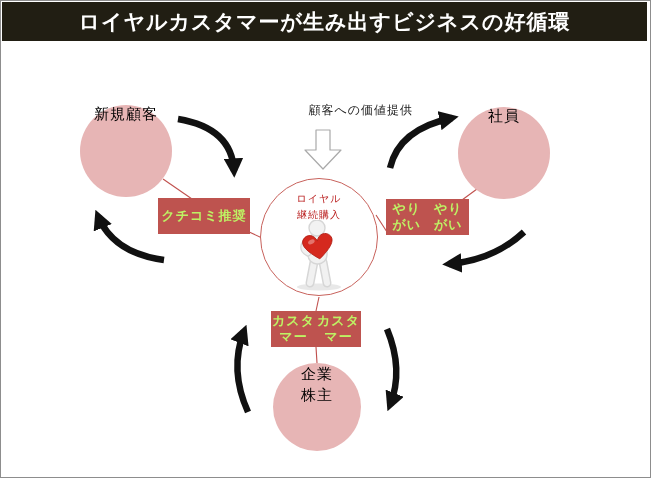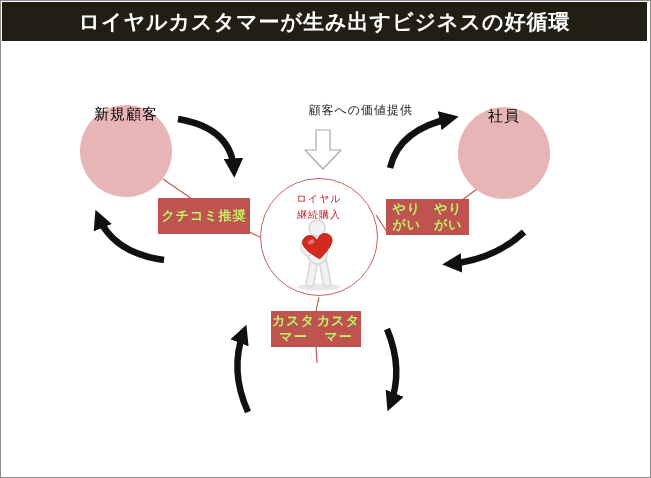--- a/index.html
+++ b/index.html
@@ -62,20 +62,24 @@
   </svg>
 
   <div class="node node-new">
     <span>新規顧客</span>
   </div>
 
   <div class="node node-emp">
     <span>社員</span>
   </div>
 
+  <div class="node node-co">
+    <span>企業</span>
+    <span>株主</span>
+  </div>
 
   <div class="center-circle">
     <div class="center-text">
       <span>ロイヤル</span><br>
       <span>継続購入</span>
     </div>
     <svg class="figure" width="58" height="72" viewBox="0 0 58 72">
       <ellipse cx="29" cy="67" rx="22" ry="3.5" fill="#dedede" opacity="0.7"></ellipse>
 
       <line x1="24" y1="42" x2="20" y2="63" stroke="#d6d6d6" stroke-width="9" stroke-linecap="round"></line>

